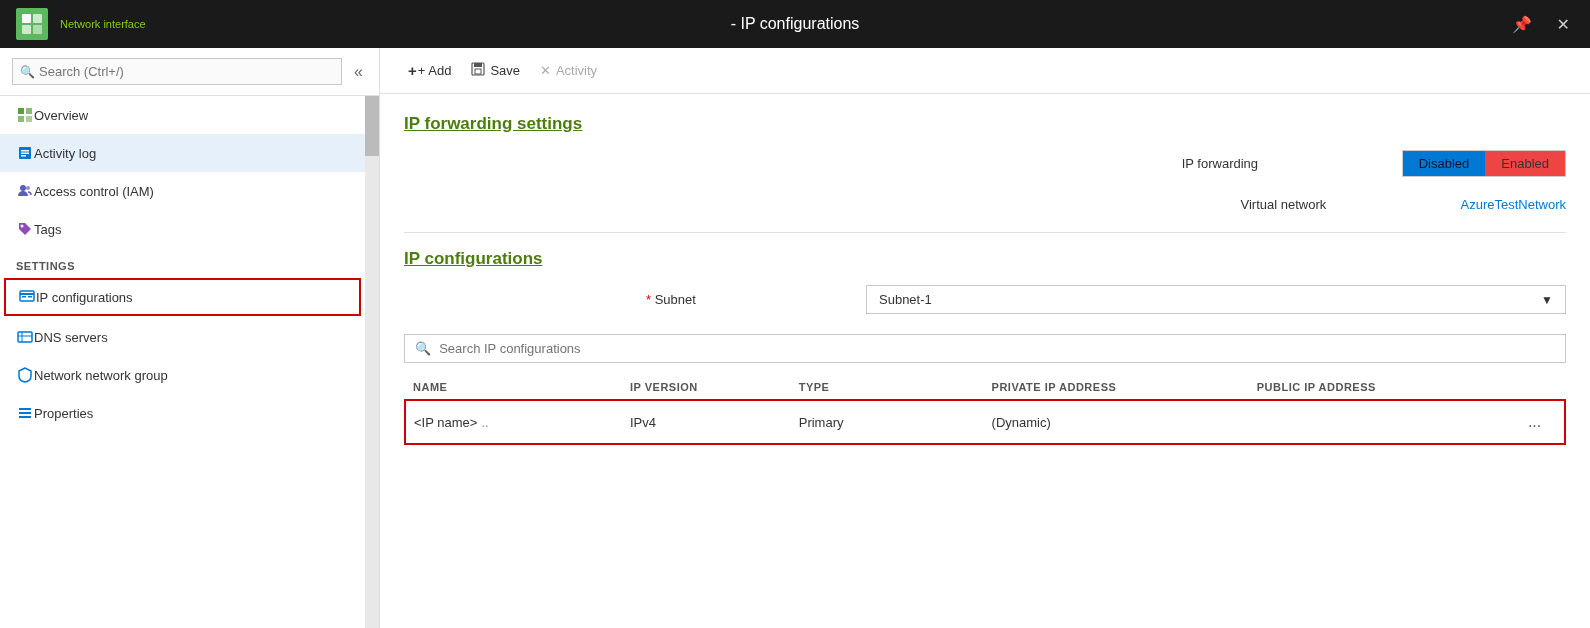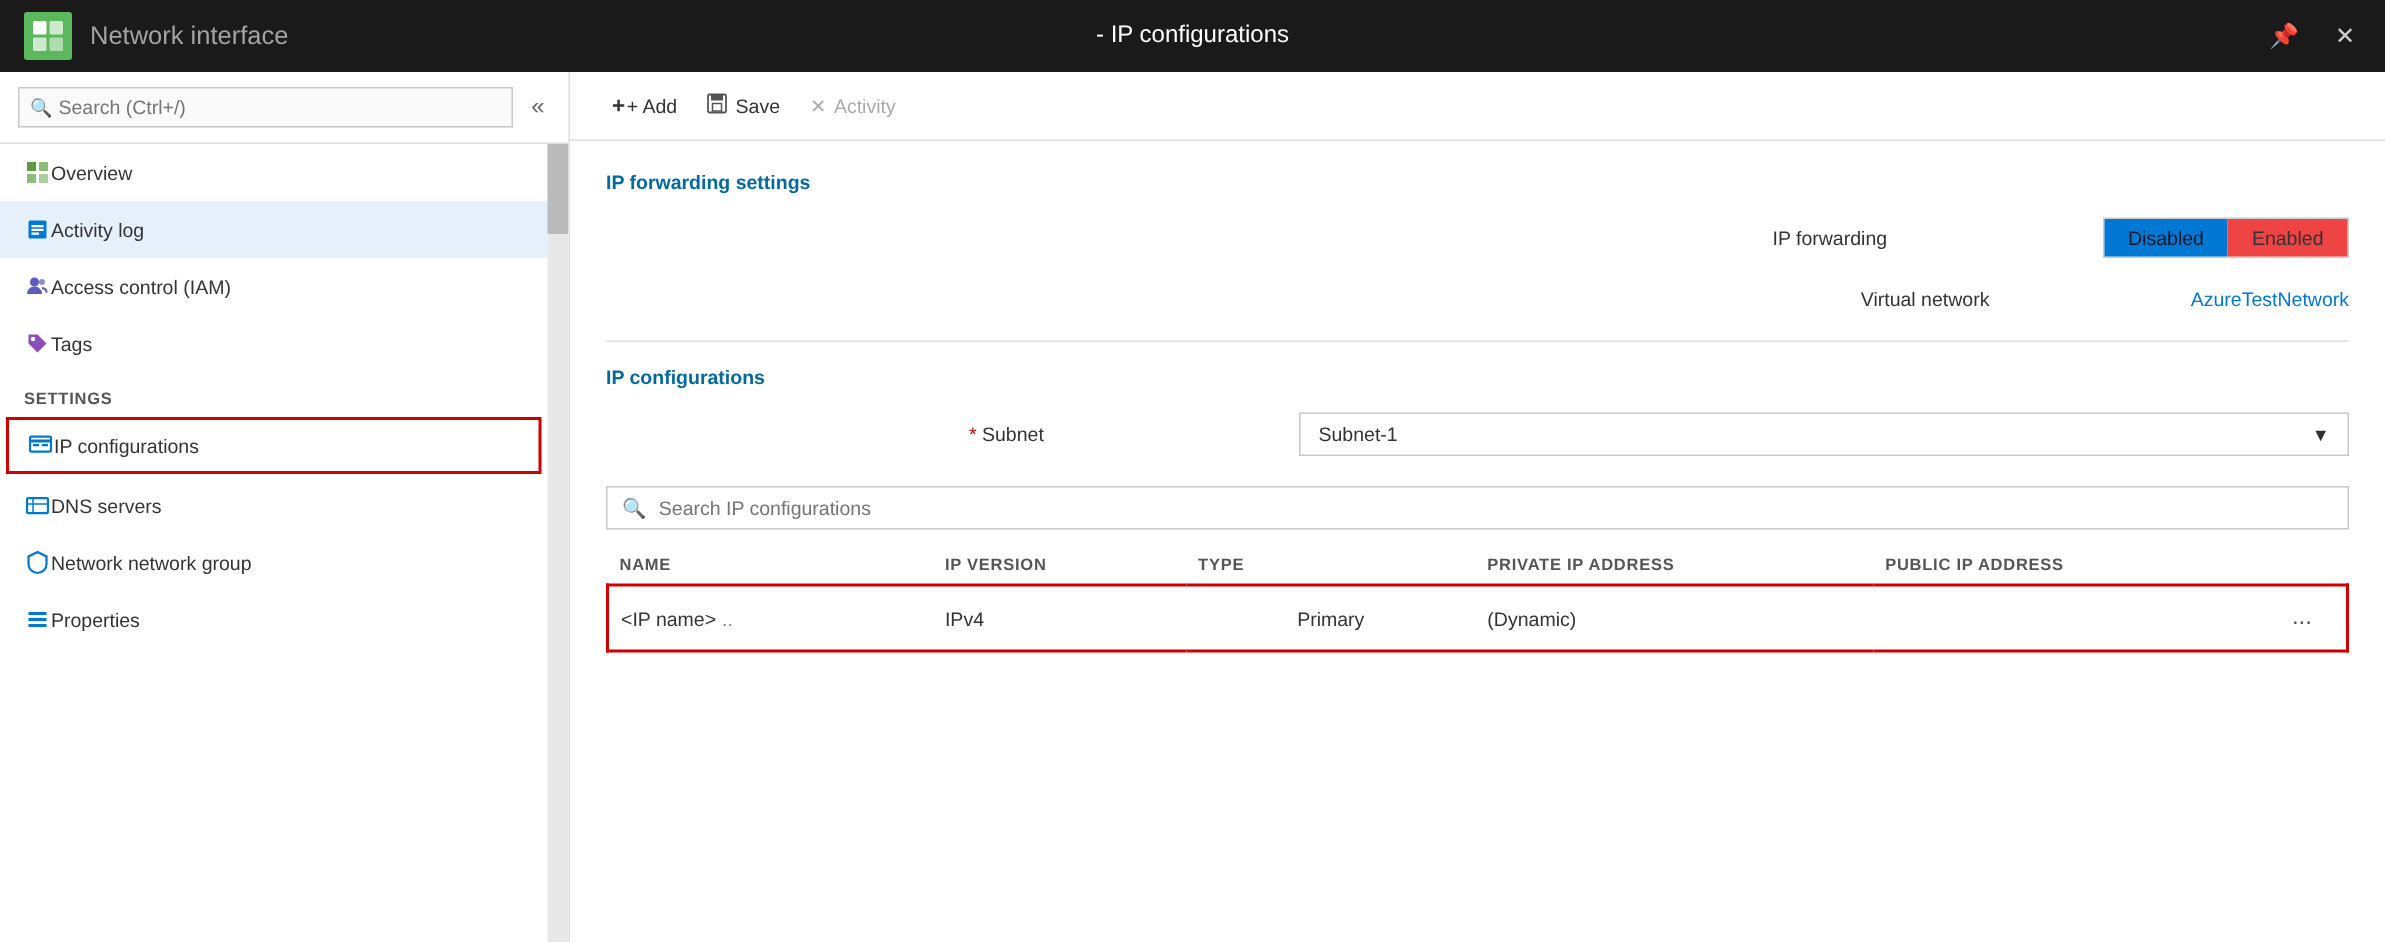--- a/index.html
+++ b/index.html
@@ -24,22 +24,22 @@
     .title-bar-logo {
       width: 32px;
       height: 32px;
       background: #5cb85c;
       display: flex;
       align-items: center;
       justify-content: center;
       border-radius: 2px;
     }
     .title-bar-app {
-      font-size: 17px;
-      color: #a3a3a3;
+      font-size: 11px;
+      color: #84cc16;
     }
     .title-bar-title {
       font-size: 16px;
       font-weight: 400;
       color: #fff;
       position: absolute;
       left: 50%;
       transform: translateX(-50%);
     }
     .title-bar-actions {
@@ -196,24 +196,25 @@
       color: #333;
       padding: 4px 8px;
     }
     .toolbar-btn.disabled { color: #aaa; cursor: default; }
     .content-body {
       flex: 1;
       overflow-y: auto;
       padding: 20px 24px;
     }
     .section-title {
-      font-size: 13px;
+      font-size: 17px;
       font-weight: 600;
-      color: #0369a1;
+      color: #4d7c0f;
       margin-bottom: 16px;
+      text-decoration: underline;
     }
     .form-row {
       display: flex;
       align-items: center;
       margin-bottom: 20px;
       justify-content: flex-end;
     }
     .form-label {
       width: 220px;
       font-size: 13px;
@@ -294,21 +295,21 @@
       letter-spacing: 0.5px;
     }
     .table td {
       font-size: 13px;
       color: #333;
       padding: 10px 8px;
       border-bottom: 1px solid #f0f0f0;
     }
     .col-name { width: 180px; }
     .col-version { width: 140px; }
-    .col-type { width: 160px; text-align: center; }
+    .col-type { width: 160px; }
     .col-private { width: 220px; }
     .col-public { width: 220px; }
     .ellipsis-btn {
       background: none;
       border: none;
       cursor: pointer;
       font-size: 16px;
       color: #555;
       padding: 2px 6px;
     }

